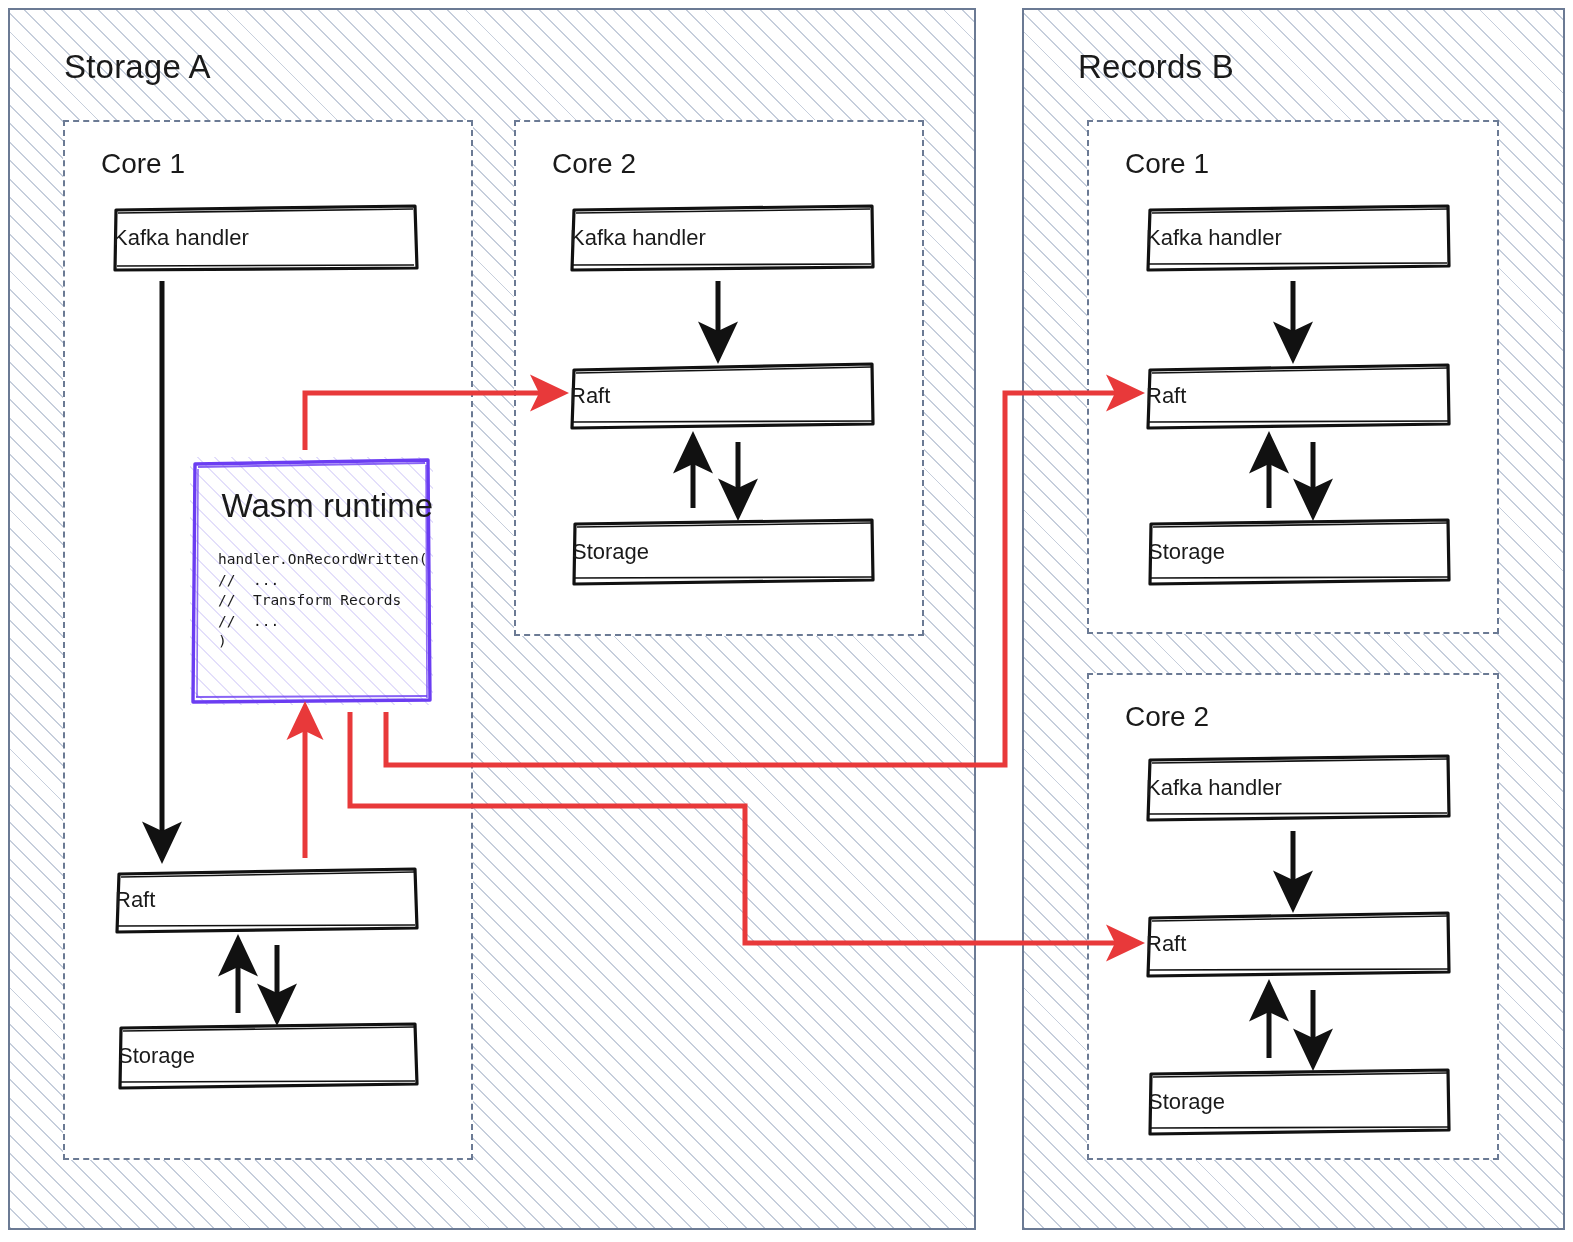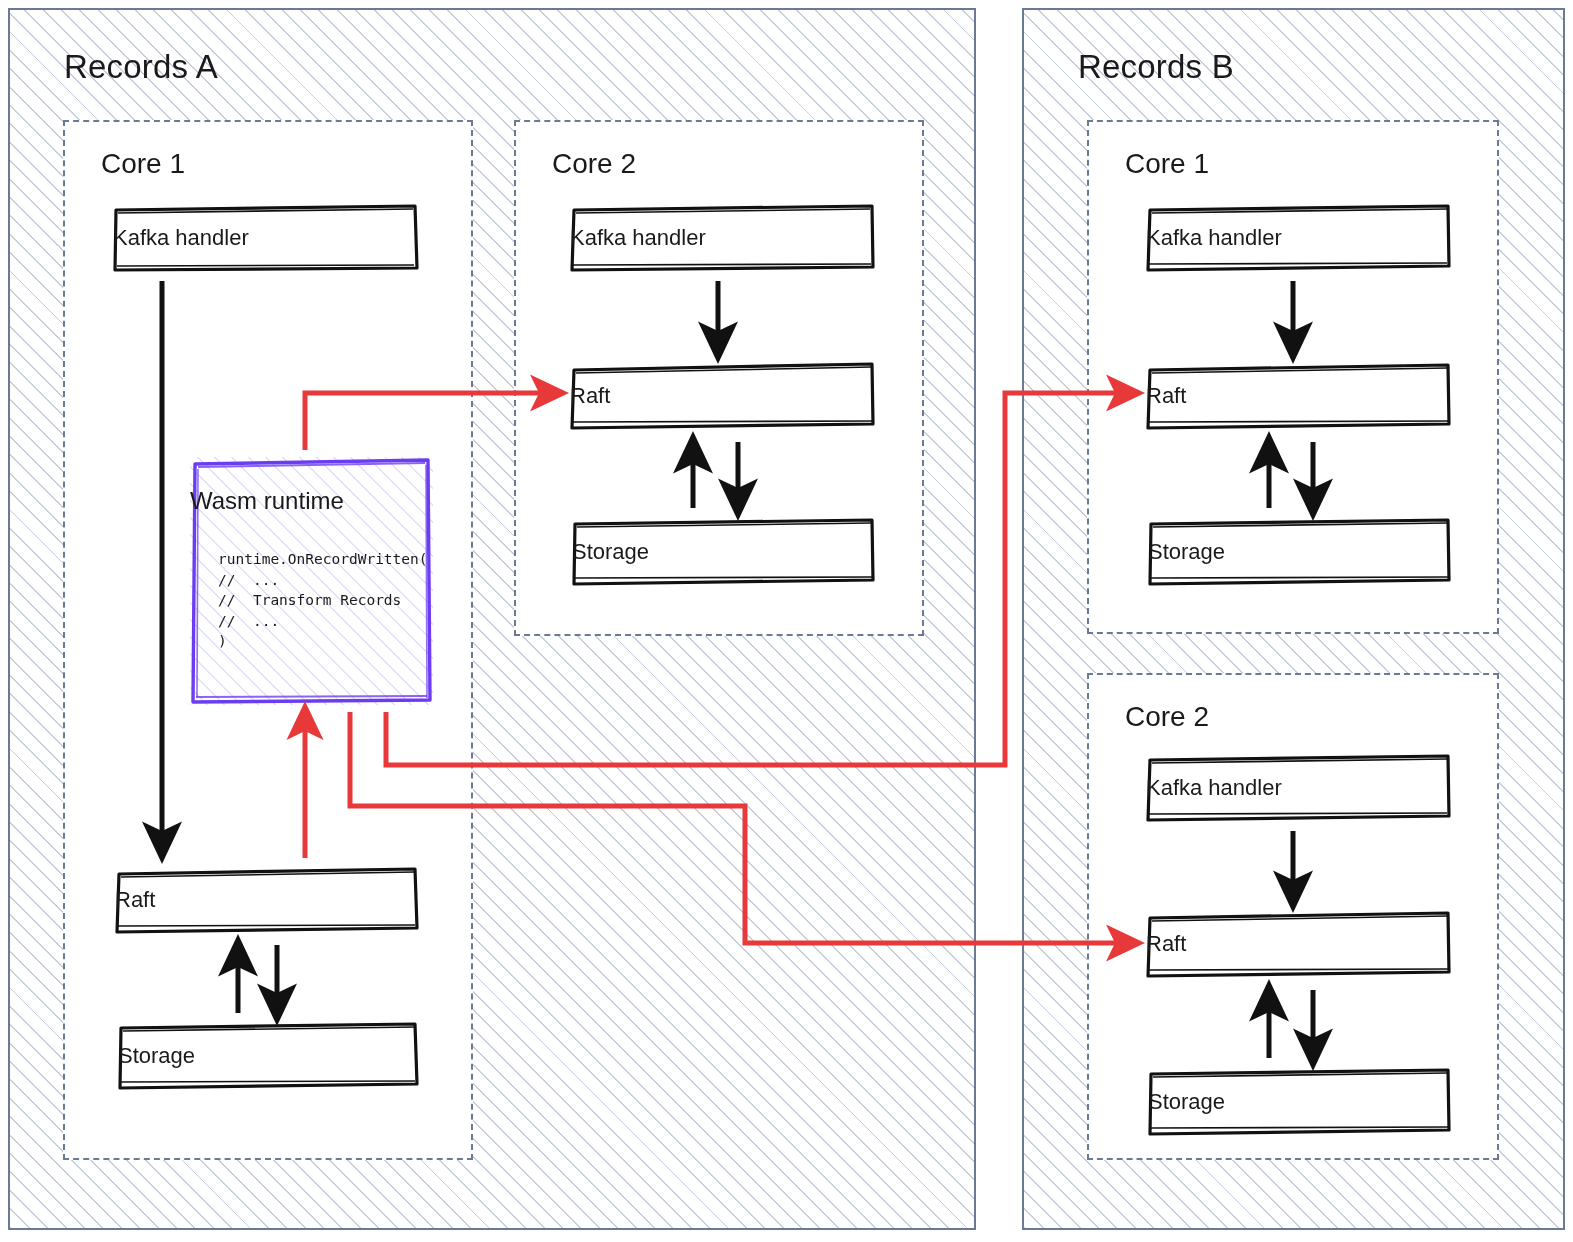--- a/index.html
+++ b/index.html
@@ -92,22 +92,22 @@
     position: absolute;
     left: 0; top: 0;
     width: 100%; height: 100%;
     overflow: visible;
     pointer-events: none;
   }
   .wasm-title {
     position: absolute;
     left: 0; right: 0;
     top: 30px;
-    text-align: left;
-    font-size: 24px;
+    text-align: right;
+    font-size: 33px;
     color: #1a1a1a;
   }
   .wasm-code {
     position: absolute;
     left: 28px;
     top: 92px;
     font-family: "DejaVu Sans Mono", "Liberation Mono", monospace;
     font-size: 14.5px;
     line-height: 1.42;
     color: #1a1a1a;
@@ -122,21 +122,21 @@
     overflow: visible;
     pointer-events: none;
   }
 </style>
 </head>
 <body>
 
 <div id="canvas">
 
   <div class="broker" style="left:8px; top:8px; width:968px; height:1222px;">
-    <div class="broker-title">Records A</div>
+    <div class="broker-title">Storage A</div>
   </div>
 
   <div class="core" style="left:63px; top:120px; width:410px; height:1040px;">
     <div class="core-title">Core 1</div>
   </div>
 
   <div class="node" style="left:113px; top:204px; width:305px; height:68px;">
     <svg viewBox="0 0 305 68" preserveAspectRatio="none">
       <path d="M3,6 L302,2 L304,64 L2,66 Z" fill="#fff" stroke="#111" stroke-width="3.2" stroke-linejoin="round"></path>
       <path d="M5,9 L300,5" fill="none" stroke="#111" stroke-width="1.6"></path>
@@ -147,21 +147,21 @@
 
   <div class="wasm" style="left:190px; top:457px; width:243px; height:248px;">
     <svg class="frame" viewBox="0 0 243 248" preserveAspectRatio="none">
       <path d="M5,7 L238,3 L240,243 L3,245 Z" fill="none" stroke="#6b3df2" stroke-width="3.4" stroke-linejoin="round"></path>
       <path d="M8,10 L235,6" fill="none" stroke="#6b3df2" stroke-width="1.8" opacity="0.8"></path>
       <path d="M6,240 L237,239" fill="none" stroke="#6b3df2" stroke-width="1.8" opacity="0.8"></path>
       <path d="M8,12 L7,240" fill="none" stroke="#6b3df2" stroke-width="1.6" opacity="0.75"></path>
       <path d="M236,8 L237,241" fill="none" stroke="#6b3df2" stroke-width="1.6" opacity="0.75"></path>
     </svg>
     <div class="wasm-title">Wasm runtime</div>
-    <div class="wasm-code">runtime.OnRecordWritten(
+    <div class="wasm-code">handler.OnRecordWritten(
 //  ...
 //  Transform Records
 //  ...
 )</div>
   </div>
 
   <div class="node" style="left:115px; top:866px; width:303px; height:68px;">
     <svg viewBox="0 0 303 68" preserveAspectRatio="none">
       <path d="M4,8 L300,3 L302,62 L2,66 Z" fill="#fff" stroke="#111" stroke-width="3.2" stroke-linejoin="round"></path>
       <path d="M6,11 L299,6" fill="none" stroke="#111" stroke-width="1.6"></path>

